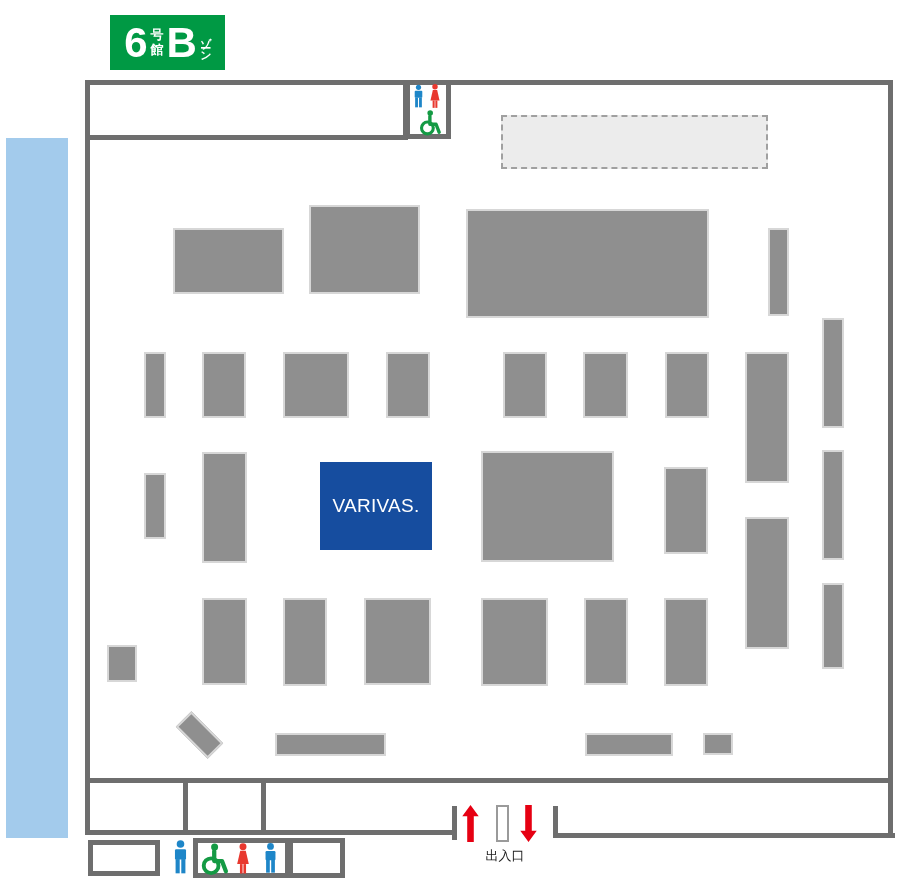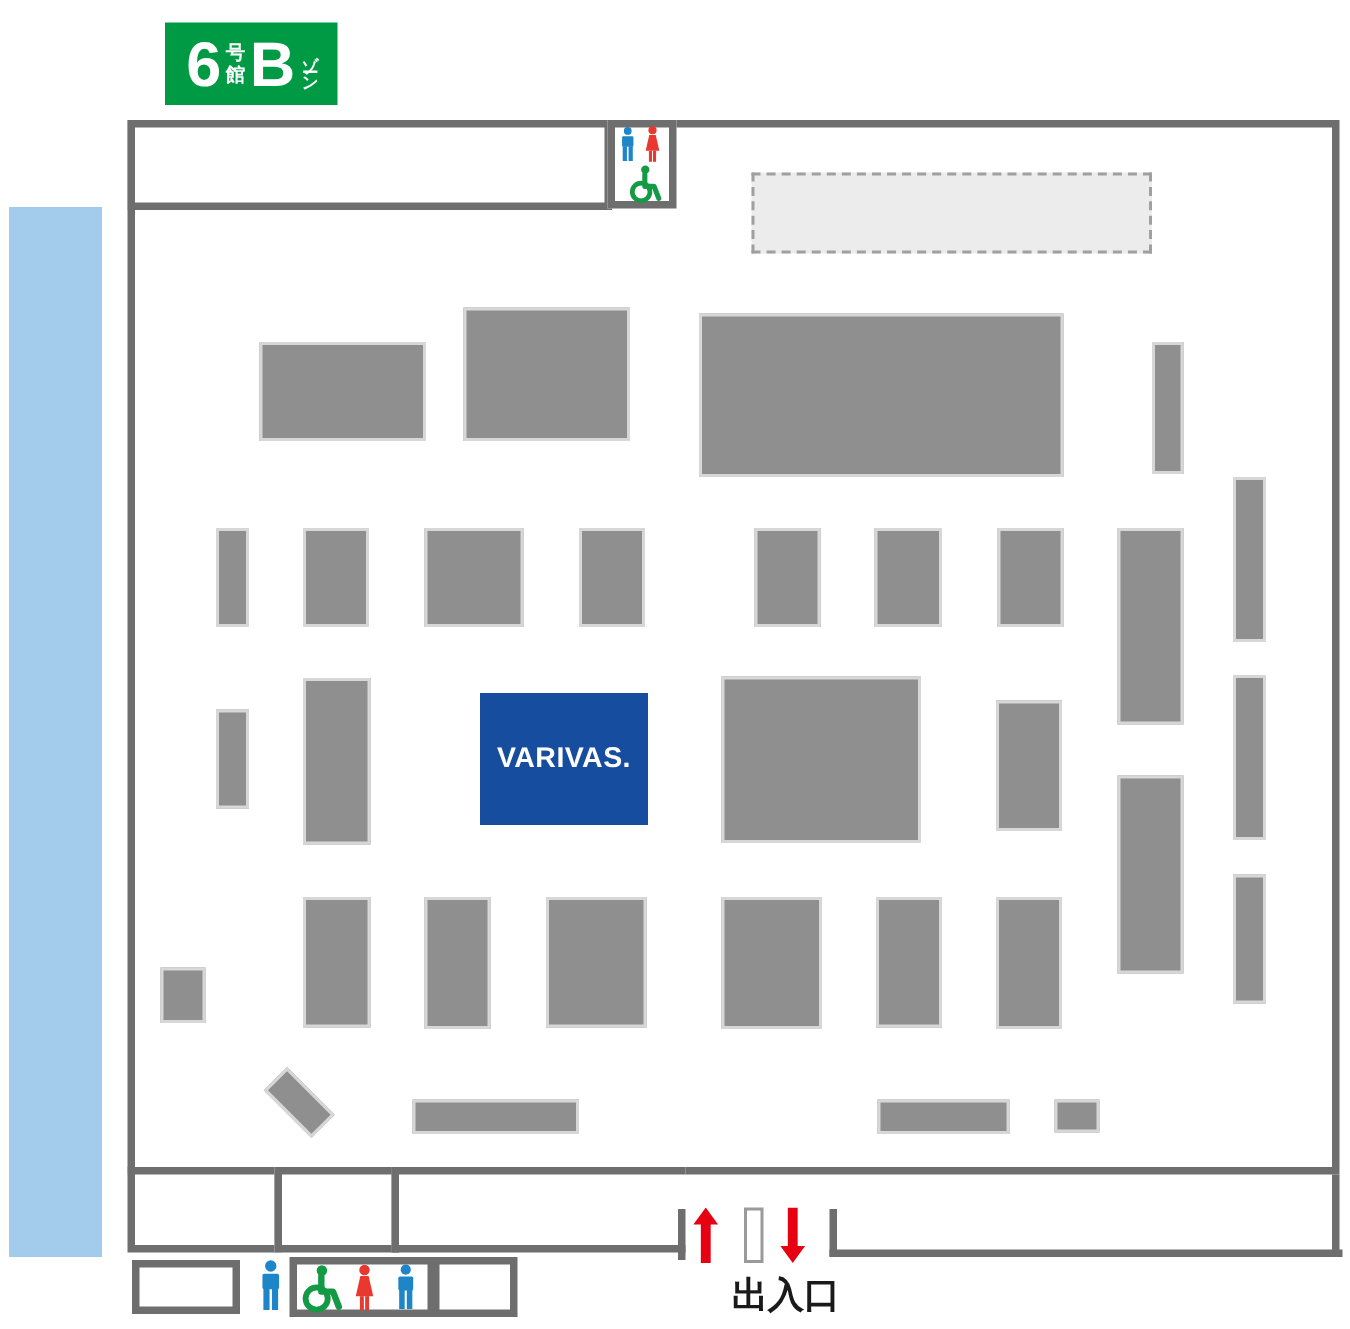--- a/index.html
+++ b/index.html
@@ -14,30 +14,30 @@
   
   .water{position:absolute;left:6px;top:138px;width:62px;height:700px;background:#a3cbec;}
   
   .booth{position:absolute;background:#8f8f8f;border:2px solid #d7d7d7;box-sizing:border-box;}
   
   .dashed{position:absolute;left:501px;top:115px;width:267px;height:54px;
     background:#ececec;border:2px dashed #a0a0a0;box-sizing:border-box;}
   
   .varivas{position:absolute;left:320px;top:462px;width:112px;height:88px;background:#164d9f;
     display:flex;align-items:center;justify-content:center;}
-  .varivas span{color:#ffffff;font-weight:bold;font-size:19px;letter-spacing:0.3px;}
+  .varivas span{color:#ffffff;font-weight:normal;font-size:19px;letter-spacing:0.3px;}
   
   .badge{position:absolute;left:110px;top:15px;width:115px;height:55px;background:#009944;
     display:flex;align-items:center;justify-content:center;gap:3px;color:#ffffff;}
   .badge-big{font-size:42px;font-weight:bold;line-height:1;}
   .badge-col{display:flex;flex-direction:column;font-size:13px;font-weight:bold;line-height:1.15;}
   .badge-vert{writing-mode:vertical-rl;font-size:11px;font-weight:bold;letter-spacing:1px;line-height:1;}
   
-  .entrance-label{position:absolute;left:450px;top:847px;width:110px;text-align:right;
-    font-size:24px;font-weight:bold;color:#1a1a1a;}
+  .entrance-label{position:absolute;left:450px;top:847px;width:110px;text-align:center;
+    font-size:13px;font-weight:normal;color:#1a1a1a;}
   .pillar{position:absolute;left:496px;top:805px;width:13px;height:37px;background:#ffffff;
     border:2px solid #9a9a9a;box-sizing:border-box;}
   
   .icon{position:absolute;}
   .fill-man{fill:#1e86c8;}
   .fill-woman{fill:#e8382f;}
   .stroke-wheel{stroke:#149a44;fill:none;}
   .fill-wheel{fill:#149a44;}
   .fill-arrow{fill:#e60012;}
 </style>

